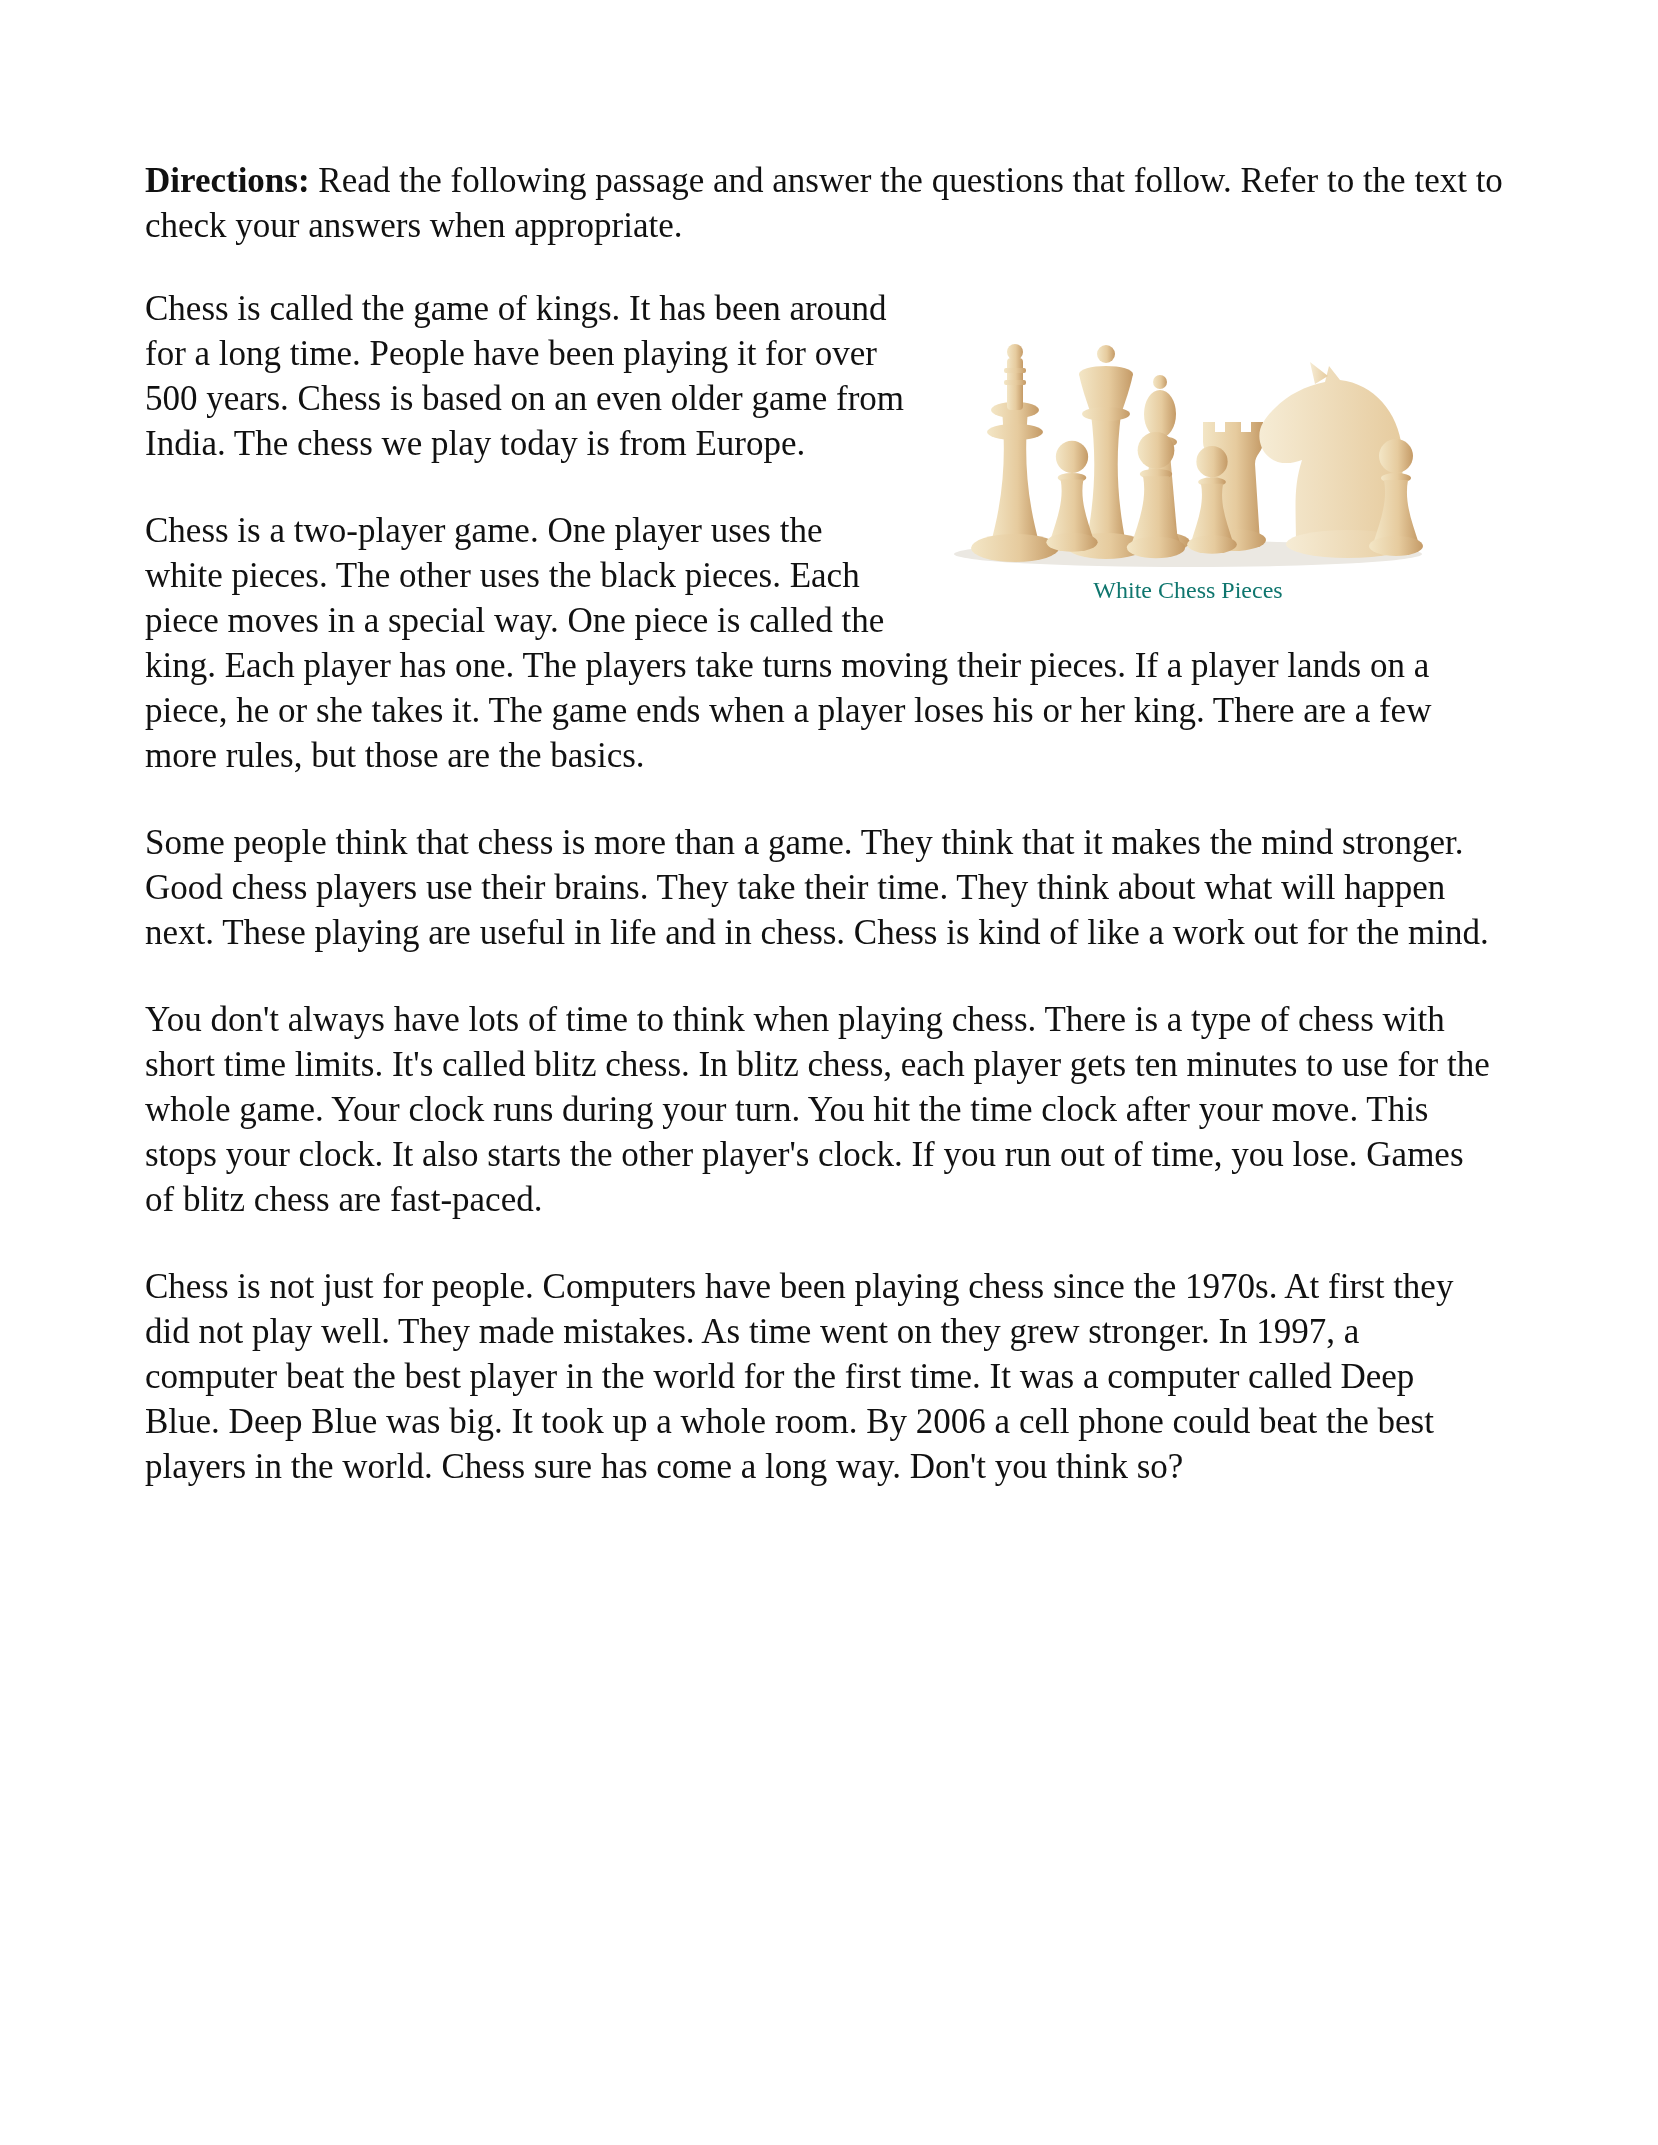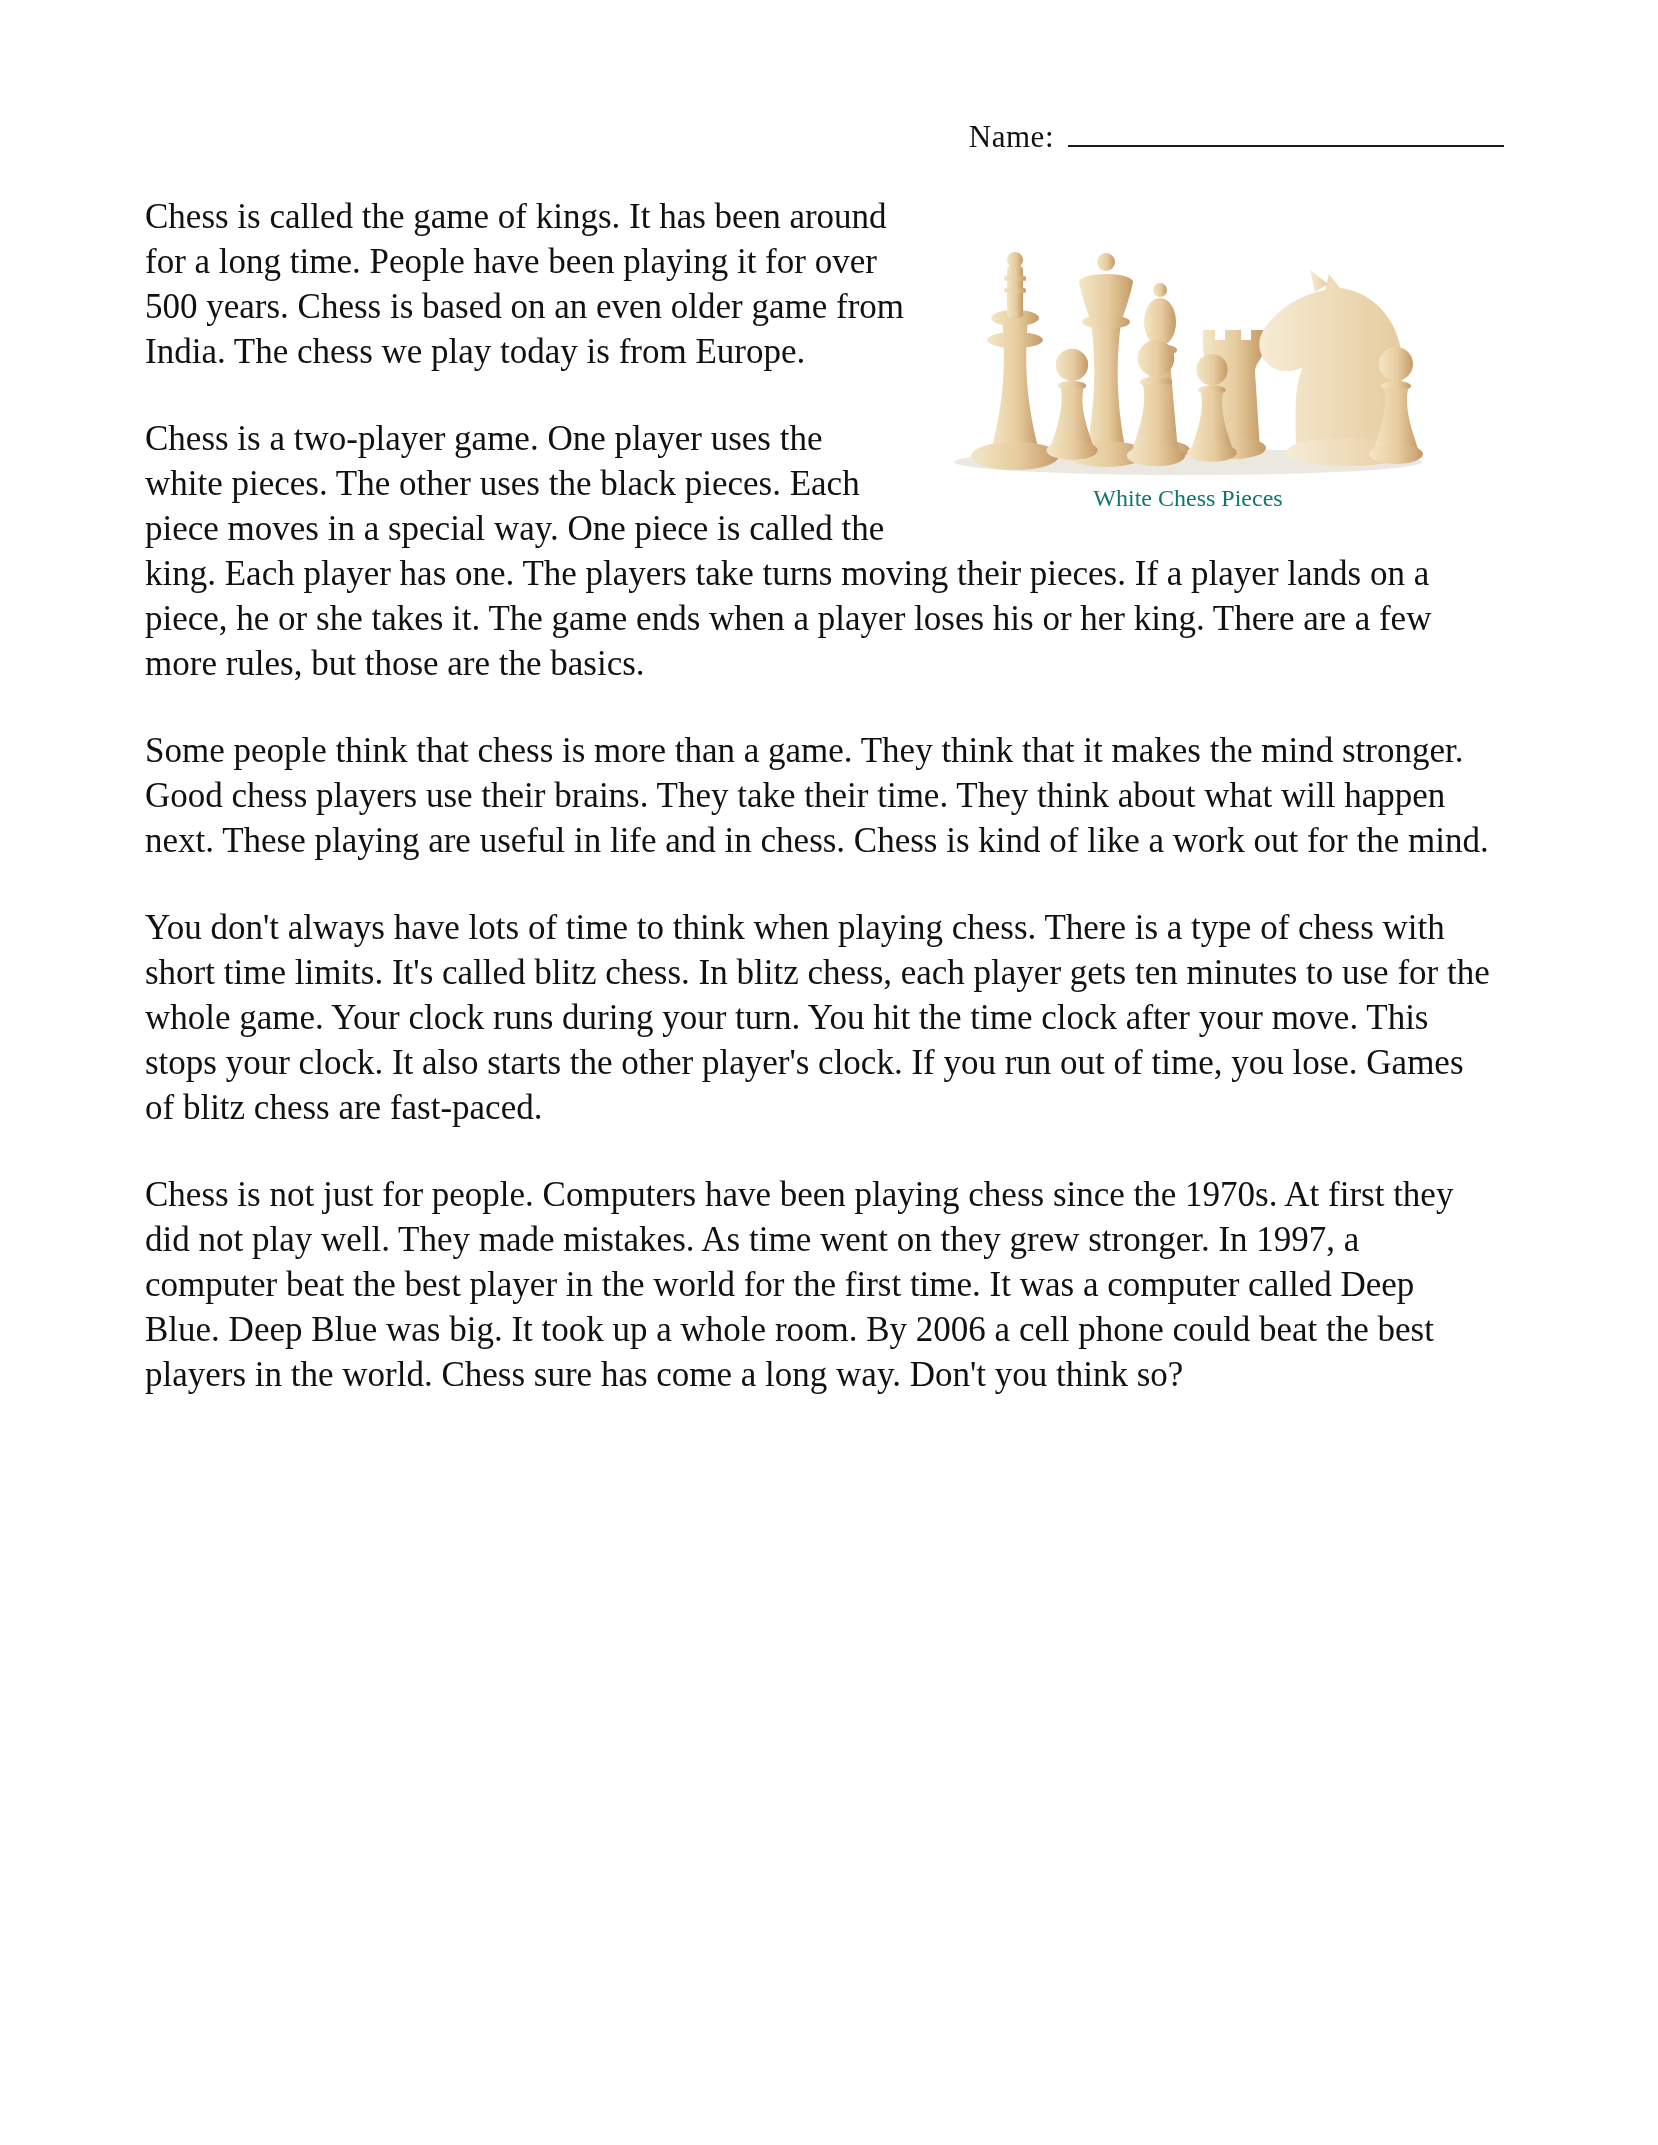--- a/index.html
+++ b/index.html
@@ -64,25 +64,23 @@
     line-height: 28px;
     margin-top: 6px;
     color: #0f766e;
   }
 </style>
 </head>
 <body>
 
 <div class="page">
 
-  <div class="name-row">
-    <span class="name-label">Name:</span><span class="name-line"></span>
-  </div>
 
 
+  <p class="directions"><b>Directions:</b><span> Read the following passage and answer the questions that follow. Refer to the text to check your answers when appropriate.</span></p>
 
   <div class="passage">
 
     <figure class="chess-figure">
       <svg viewBox="0 0 488 278" aria-hidden="true">
         <defs>
           <linearGradient id="wood" x1="0" y1="0" x2="1" y2="0">
             <stop offset="0" stop-color="#f3e6c6"></stop>
             <stop offset="0.55" stop-color="#e6cb9e"></stop>
             <stop offset="1" stop-color="#c49a66"></stop>

